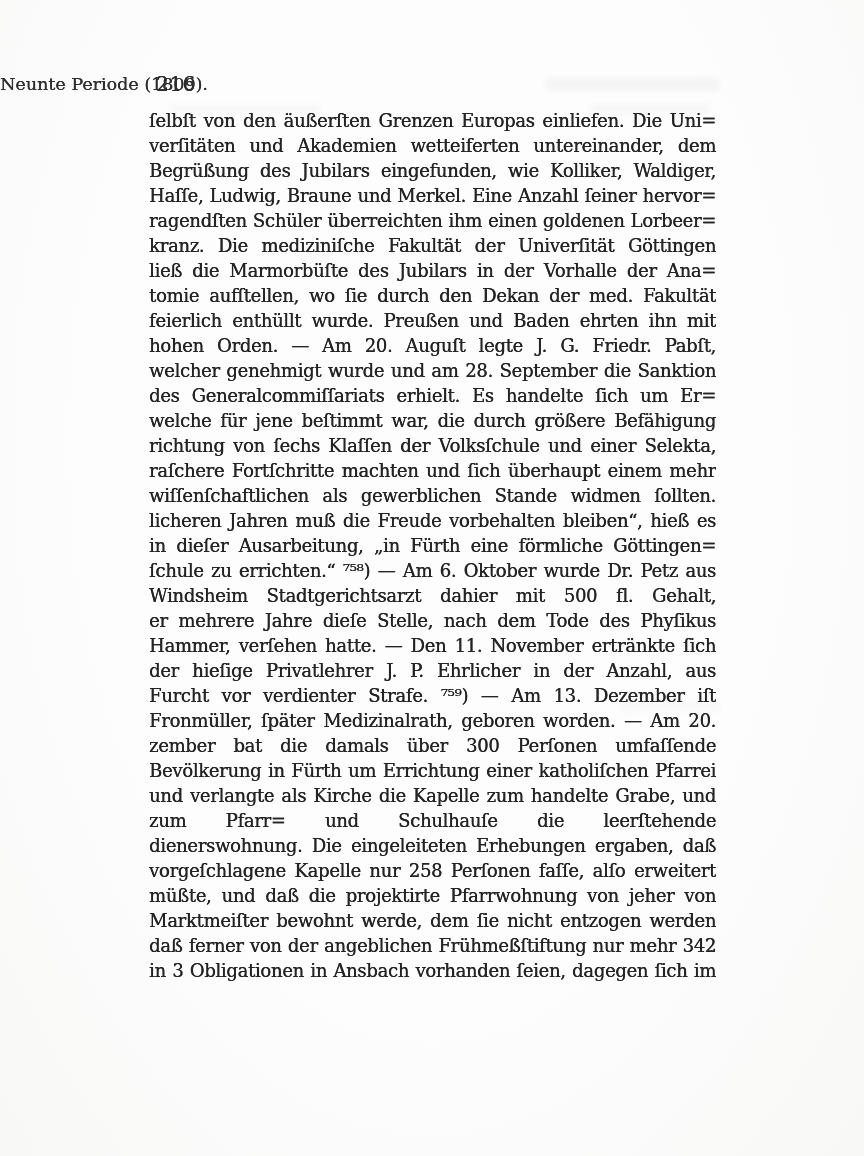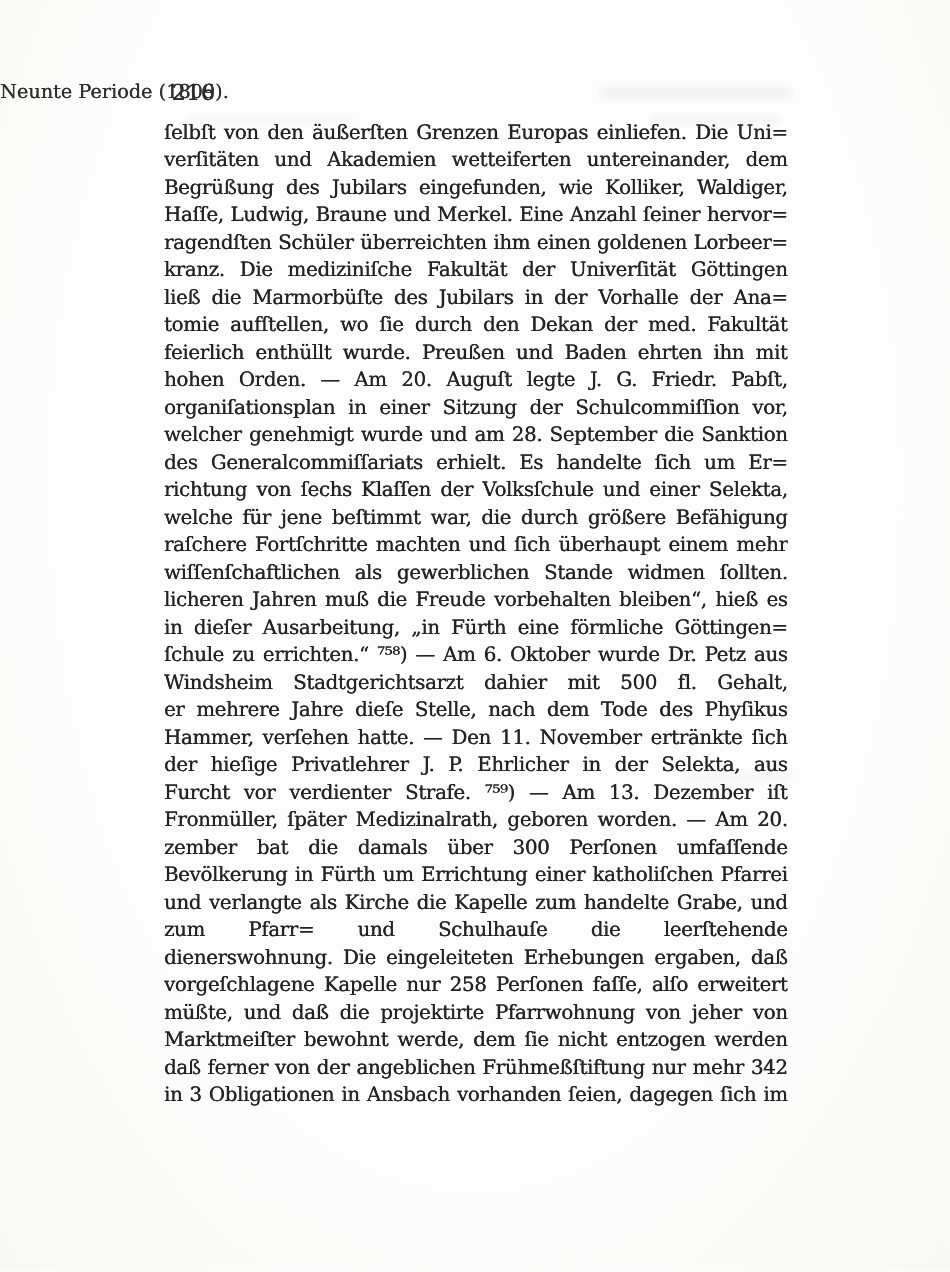--- a/index.html
+++ b/index.html
@@ -93,34 +93,33 @@
       <div class="line">ſelbſt von den äußerſten Grenzen Europas einliefen.  Die Uni=</div>
       <div class="line">verſitäten und Akademien wetteiferten untereinander, dem großen</div>
       <div class="line">Begrüßung des Jubilars eingefunden, wie Kolliker, Waldiger,</div>
       <div class="line">Haſſe, Ludwig, Braune und Merkel.  Eine Anzahl ſeiner hervor=</div>
       <div class="line">ragendſten Schüler überreichten ihm einen goldenen Lorbeer=</div>
       <div class="line">kranz.  Die mediziniſche Fakultät der Univerſität Göttingen</div>
       <div class="line">ließ die Marmorbüſte des Jubilars in der Vorhalle der Ana=</div>
       <div class="line">tomie aufſtellen, wo ſie durch den Dekan der med. Fakultät</div>
       <div class="line">feierlich enthüllt wurde.  Preußen und Baden ehrten ihn mit</div>
       <div class="line">hohen Orden. — Am 20. Auguſt legte J. G. Friedr. Pabſt,</div>
-      <div class="line">organiſationsplan in einer Sitzung der Schulcommiſſion vor,</div>
       <div class="line">welcher genehmigt wurde und am 28. September die Sanktion</div>
       <div class="line">des Generalcommiſſariats erhielt.  Es handelte ſich um Er=</div>
+      <div class="line">welche für jene beſtimmt war, die durch größere Befähigung</div>
       <div class="line">richtung von ſechs Klaſſen der Volksſchule und einer Selekta,</div>
-      <div class="line">welche für jene beſtimmt war, die durch größere Befähigung</div>
       <div class="line">raſchere Fortſchritte machten und ſich überhaupt einem mehr</div>
       <div class="line">wiſſenſchaftlichen als gewerblichen Stande widmen ſollten. „Glück=</div>
       <div class="line">licheren Jahren muß die Freude vorbehalten bleiben“, hieß es</div>
       <div class="line">in dieſer Ausarbeitung, „in Fürth eine förmliche Göttingen=</div>
       <div class="line">ſchule zu errichten.“ ⁷⁵⁸) — Am 6. Oktober wurde Dr. Petz aus</div>
       <div class="line">Windsheim Stadtgerichtsarzt dahier mit 500 fl. Gehalt, nachdem</div>
       <div class="line">er mehrere Jahre dieſe Stelle, nach dem Tode des Phyſikus</div>
       <div class="line">Hammer, verſehen hatte. — Den 11. November ertränkte ſich</div>
-      <div class="line">der hieſige Privatlehrer J. P. Ehrlicher in der Selekta, aus</div>
+      <div class="line">der hieſige Privatlehrer J. P. Ehrlicher in der Anzahl, aus</div>
       <div class="line">Furcht vor verdienter Strafe. ⁷⁵⁹) — Am 13. Dezember iſt Chriſtof</div>
       <div class="line">Fronmüller, ſpäter Medizinalrath, geboren worden. — Am 20. De=</div>
       <div class="line">zember bat die damals über 300 Perſonen umfaſſende katholiſche</div>
       <div class="line">Bevölkerung in Fürth um Errichtung einer katholiſchen Pfarrei</div>
       <div class="line">und verlangte als Kirche die Kapelle zum handelte Grabe, und</div>
       <div class="line">zum Pfarr= und Schulhauſe die leerſtehende Domprobſteigerichts=</div>
       <div class="line">dienerswohnung.  Die eingeleiteten Erhebungen ergaben, daß die</div>
       <div class="line">vorgeſchlagene Kapelle nur 258 Perſonen faſſe, alſo erweitert werden</div>
       <div class="line">müßte, und daß die projektirte Pfarrwohnung von jeher von dem</div>
       <div class="line">Marktmeiſter bewohnt werde, dem ſie nicht entzogen werden dürfe,</div>

